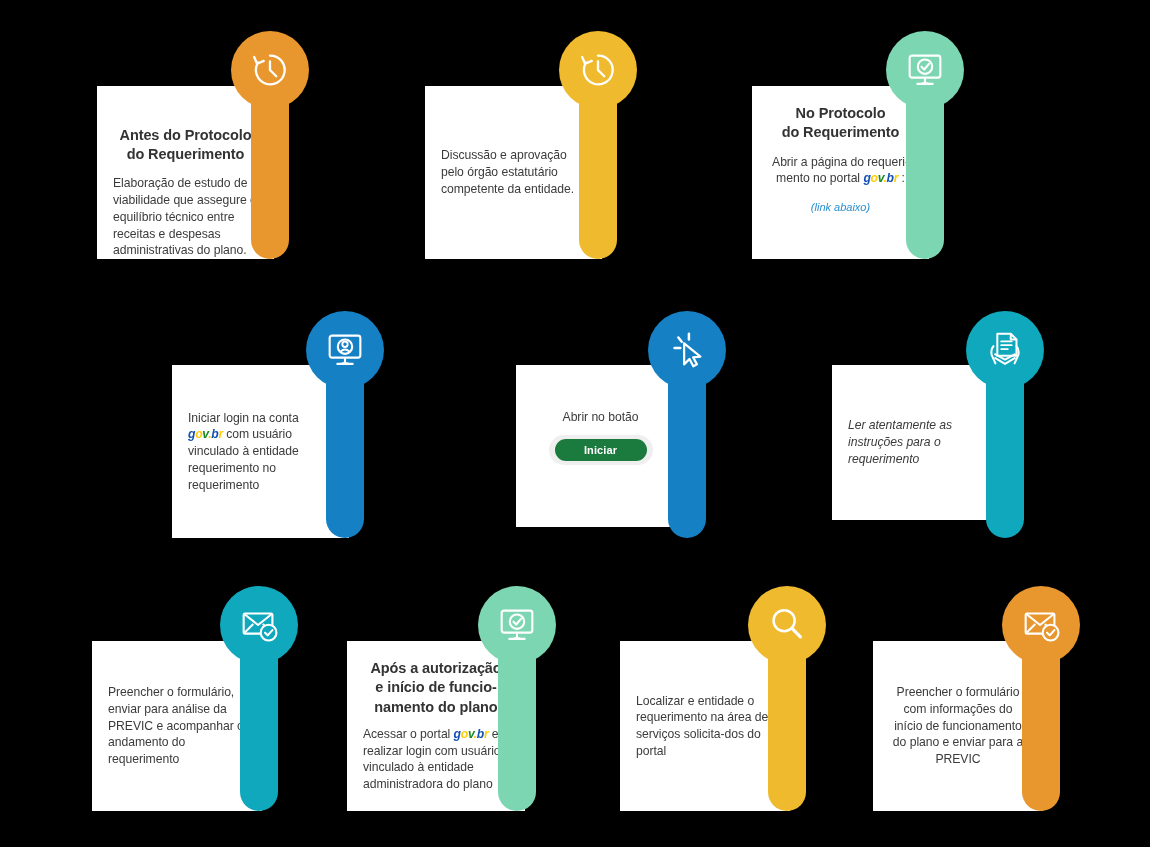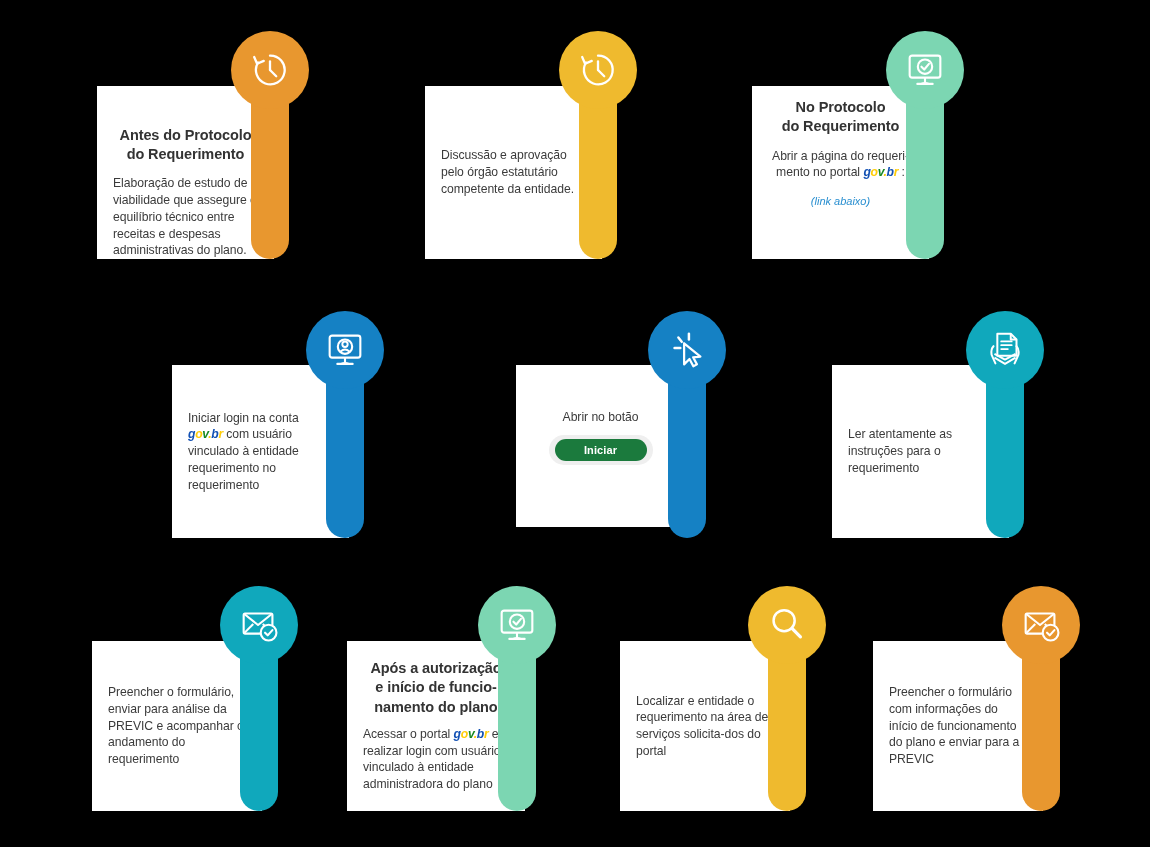--- a/index.html
+++ b/index.html
@@ -114,21 +114,21 @@
           <path d="M24 9 A15 15 0 1 1 11.5 16.2" fill="none" stroke="#fff" stroke-width="2.4" stroke-linecap="round"></path>
           <polyline points="7.5,10.5 10.5,17.5 17.5,14.5" fill="none" stroke="#fff" stroke-width="2.4" stroke-linecap="round" stroke-linejoin="round"></polyline>
           <line x1="24" y1="15" x2="24" y2="24" stroke="#fff" stroke-width="2.4" stroke-linecap="round"></line>
           <line x1="24" y1="24" x2="30.5" y2="30.5" stroke="#fff" stroke-width="2.4" stroke-linecap="round"></line>
         </svg>
       </div>
     </div>
   </div>
 
   <div class="step">
-    <div class="card" style="left:752px;top:86px;width:177px;height:173px;justify-content:flex-start;padding-top:12px;">
+    <div class="card" style="left:752px;top:86px;width:177px;height:173px;justify-content:flex-start;padding-top:18px;">
       <div class="inner">
         <div class="c-title">
           <span>No Protocolo</span><br><span>do Requerimento</span>
         </div>
         <p class="c-body center">
           <span>Abrir a página do requeri-mento no portal </span><span class="govbr"><span class="gb-g">g</span><span class="gb-o">o</span><span class="gb-v">v</span><span class="gb-d">.</span><span class="gb-b">b</span><span class="gb-r">r</span></span><span> :</span>
         </p>
         <p class="c-sub">(link abaixo)</p>
       </div>
     </div>
@@ -187,21 +187,21 @@
           <line x1="26" y1="7" x2="26" y2="13" stroke="#fff" stroke-width="2.6" stroke-linecap="round"></line>
           <line x1="15" y1="11" x2="18.5" y2="15.5" stroke="#fff" stroke-width="2.6" stroke-linecap="round"></line>
           <line x1="11" y1="22" x2="17" y2="22" stroke="#fff" stroke-width="2.6" stroke-linecap="round"></line>
           <path d="M21 17 L21 39 L26.6 33.4 L30.6 41 L34.4 39 L30.4 31.6 L38 31 Z" fill="#1581C4" stroke="#fff" stroke-width="2.3" stroke-linejoin="round"></path>
         </svg>
       </div>
     </div>
   </div>
 
   <div class="step">
-    <div class="card" style="left:832px;top:365px;width:177px;height:173px;justify-content:center;">
+    <div class="card" style="left:832px;top:365px;width:177px;height:155px;justify-content:center;font-style:italic;">
       <div class="inner">
         <p class="c-body">Ler atentamente as instruções para o requerimento</p>
       </div>
     </div>
     <div class="pin" style="left:966px;top:311px;width:78px;height:227px;">
       <div class="stem" style="top:39px;height:188px;background:#10A8BC;"></div>
       <div class="head" style="background:#10A8BC;">
         <svg width="46" height="46" viewBox="0 0 48 48">
           <path d="M16 7 H30 L36 13 V30 H16 Z" fill="none" stroke="#fff" stroke-width="2.1" stroke-linejoin="round"></path>
           <path d="M30 7 V13 H36" fill="none" stroke="#fff" stroke-width="2.1" stroke-linejoin="round"></path>
@@ -275,21 +275,21 @@
       <div class="head" style="background:#EFBA2E;">
         <svg width="46" height="46" viewBox="0 0 48 48">
           <circle cx="21" cy="19.5" r="11" fill="none" stroke="#fff" stroke-width="2.6"></circle>
           <line x1="29.2" y1="27.6" x2="38" y2="36.4" stroke="#fff" stroke-width="3.4" stroke-linecap="round"></line>
         </svg>
       </div>
     </div>
   </div>
 
   <div class="step">
-    <div class="card" style="left:873px;top:641px;width:170px;height:170px;justify-content:center;">
+    <div class="card" style="left:873px;top:641px;width:170px;height:170px;justify-content:center;text-align:center;">
       <div class="inner">
         <p class="c-body">Preencher o formulário com informações do início de funcionamento do plano e enviar para a PREVIC</p>
       </div>
     </div>
     <div class="pin" style="left:1002px;top:586px;width:78px;height:225px;">
       <div class="stem" style="top:39px;height:186px;background:#E8972F;"></div>
       <div class="head" style="background:#E8972F;">
         <svg width="46" height="46" viewBox="0 0 48 48">
           <rect x="8" y="12" width="30" height="21" rx="1.6" fill="none" stroke="#fff" stroke-width="2.2"></rect>
           <polyline points="8,12 23,24 38,12" fill="none" stroke="#fff" stroke-width="2.2" stroke-linejoin="round"></polyline>

